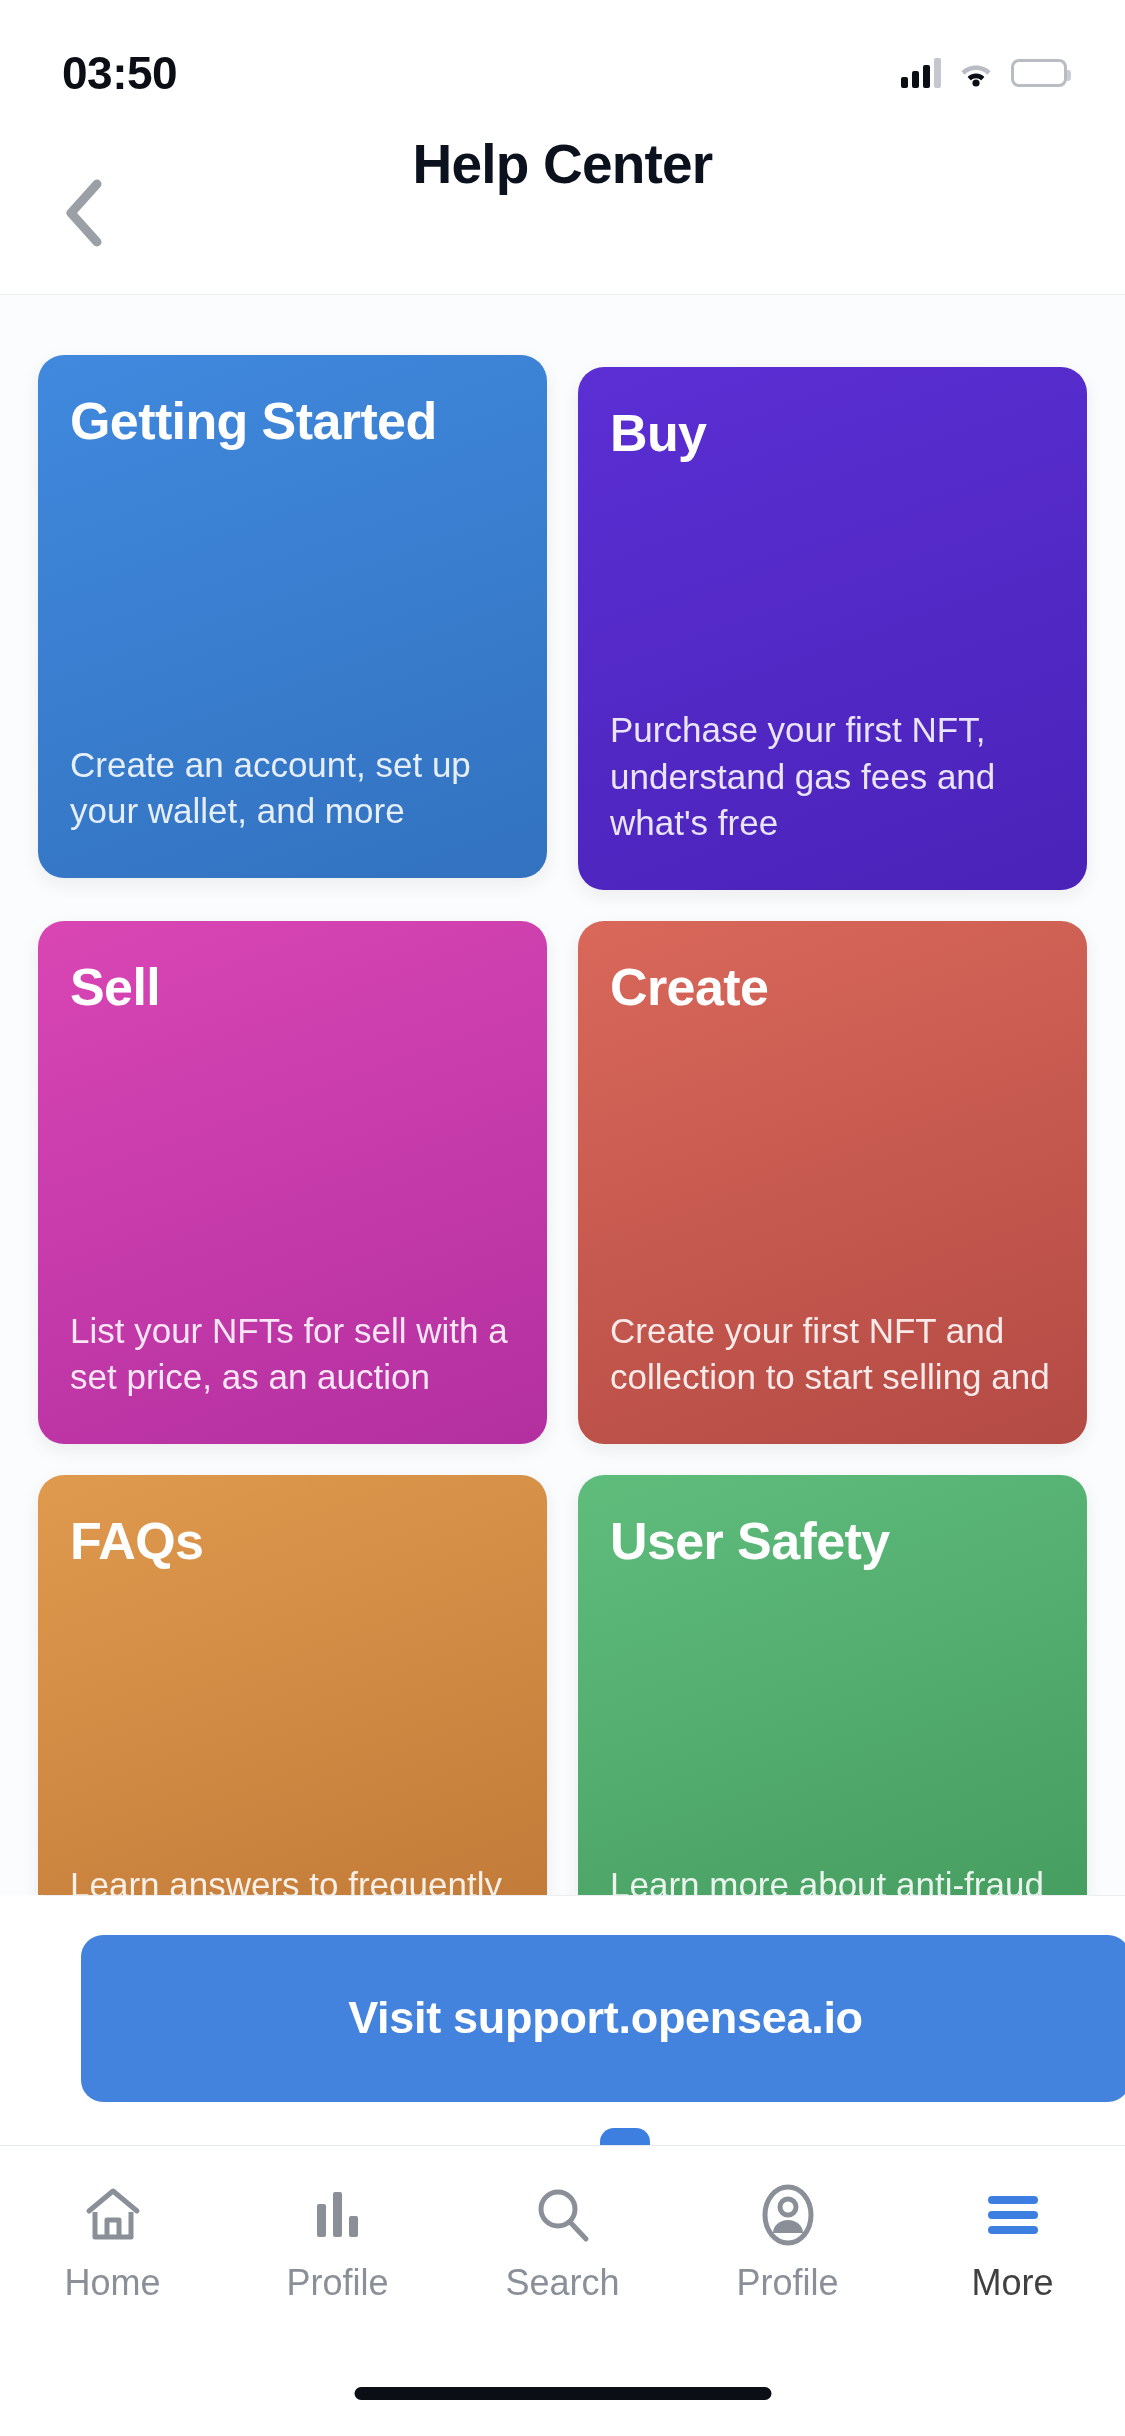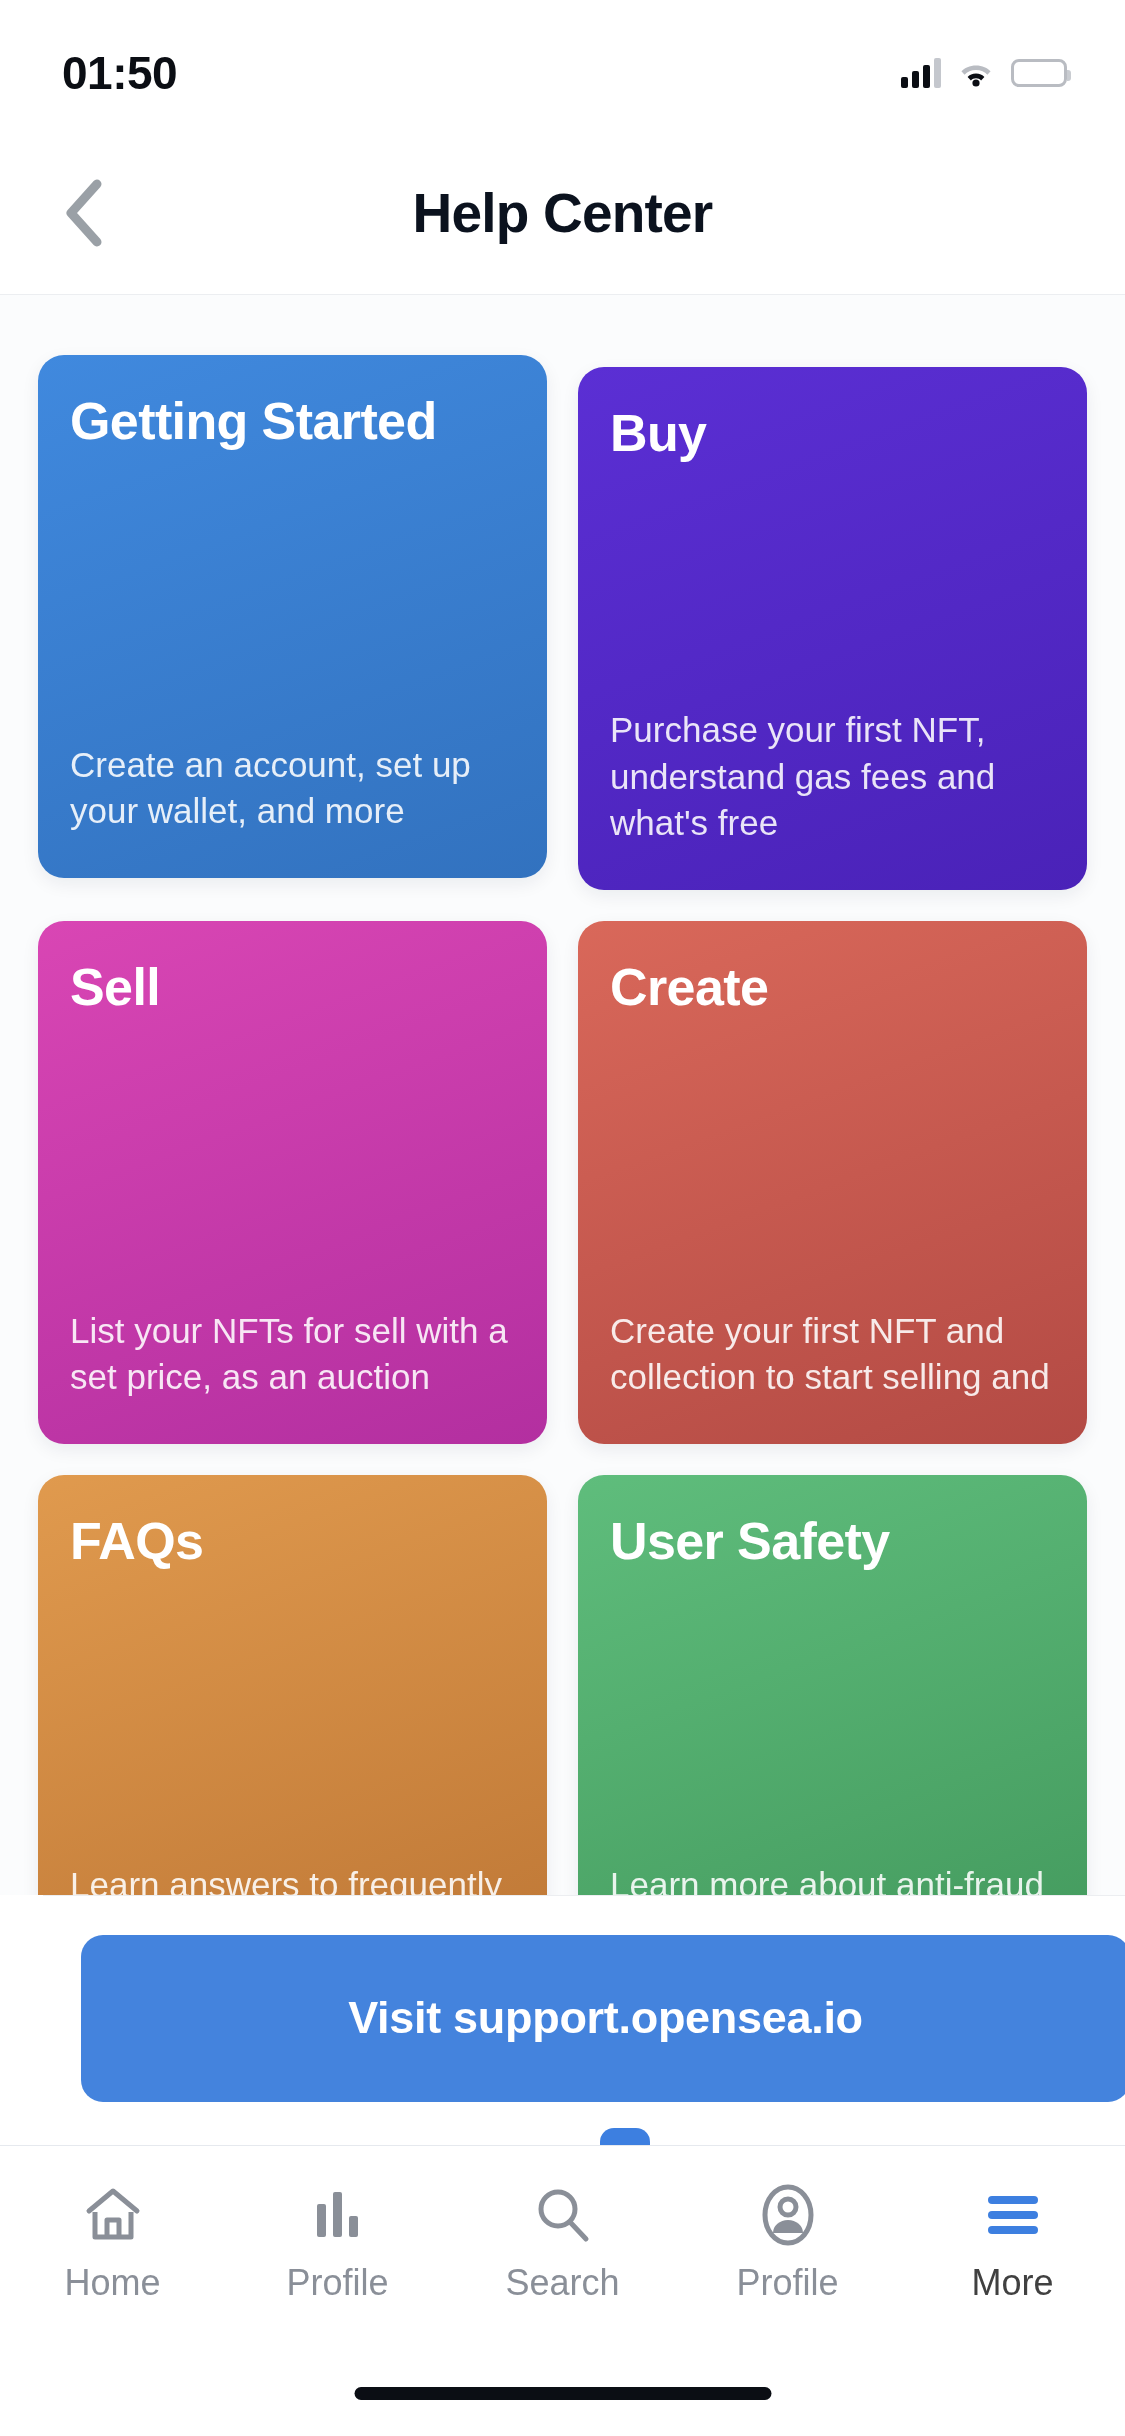--- a/index.html
+++ b/index.html
@@ -37,21 +37,21 @@
   .battery .fill { width:100%; height:100%; background:#0b0e14; border-radius:4px; }
   .battery:after {
     content:""; position:absolute; right:-7px; top:8px;
     width:4px; height:11px; background:#c9ccd1; border-radius:0 3px 3px 0;
   }
 
   
   .navbar {
     position:absolute; top:132px; left:0; width:1125px; height:163px;
     background:#ffffff; border-bottom:1px solid #eceef1;
-    display:flex; align-items:center;
+    display:flex; align-items:flex-start;
   }
   .back-btn {
     position:absolute; left:38px; top:50%; transform:translateY(-50%);
     width:90px; height:90px; display:flex; align-items:center; justify-content:center;
     cursor:pointer;
   }
   .page-title {
     width:100%; text-align:center;
     font-size:55px; font-weight:700; color:#0b121e; letter-spacing:-0.8px;
   }
@@ -122,21 +122,21 @@
     bottom:36px; width:417px; height:13px;
     background:#0b0e14; border-radius:7px;
   }
 </style>
 </head>
 <body>
 
 <div class="phone">
 
   <div class="statusbar">
-    <div class="status-time">01:50</div>
+    <div class="status-time">03:50</div>
     <div class="status-icons">
       <span class="cell-bars">
         <i></i>
           <i></i>
           <i></i>
           <i></i>
       </span>
       <span class="wifi">
         <svg width="36" height="28" viewBox="0 0 36 28">
           <path d="M18 6.5c6.2 0 11.6 2.6 14.6 5.8l-3.2 3.4C26.9 13 22.7 11 18 11S9.1 13 6.6 15.7L3.4 12.3C6.4 9.1 11.8 6.5 18 6.5z" fill="#b9bcc2"></path>

